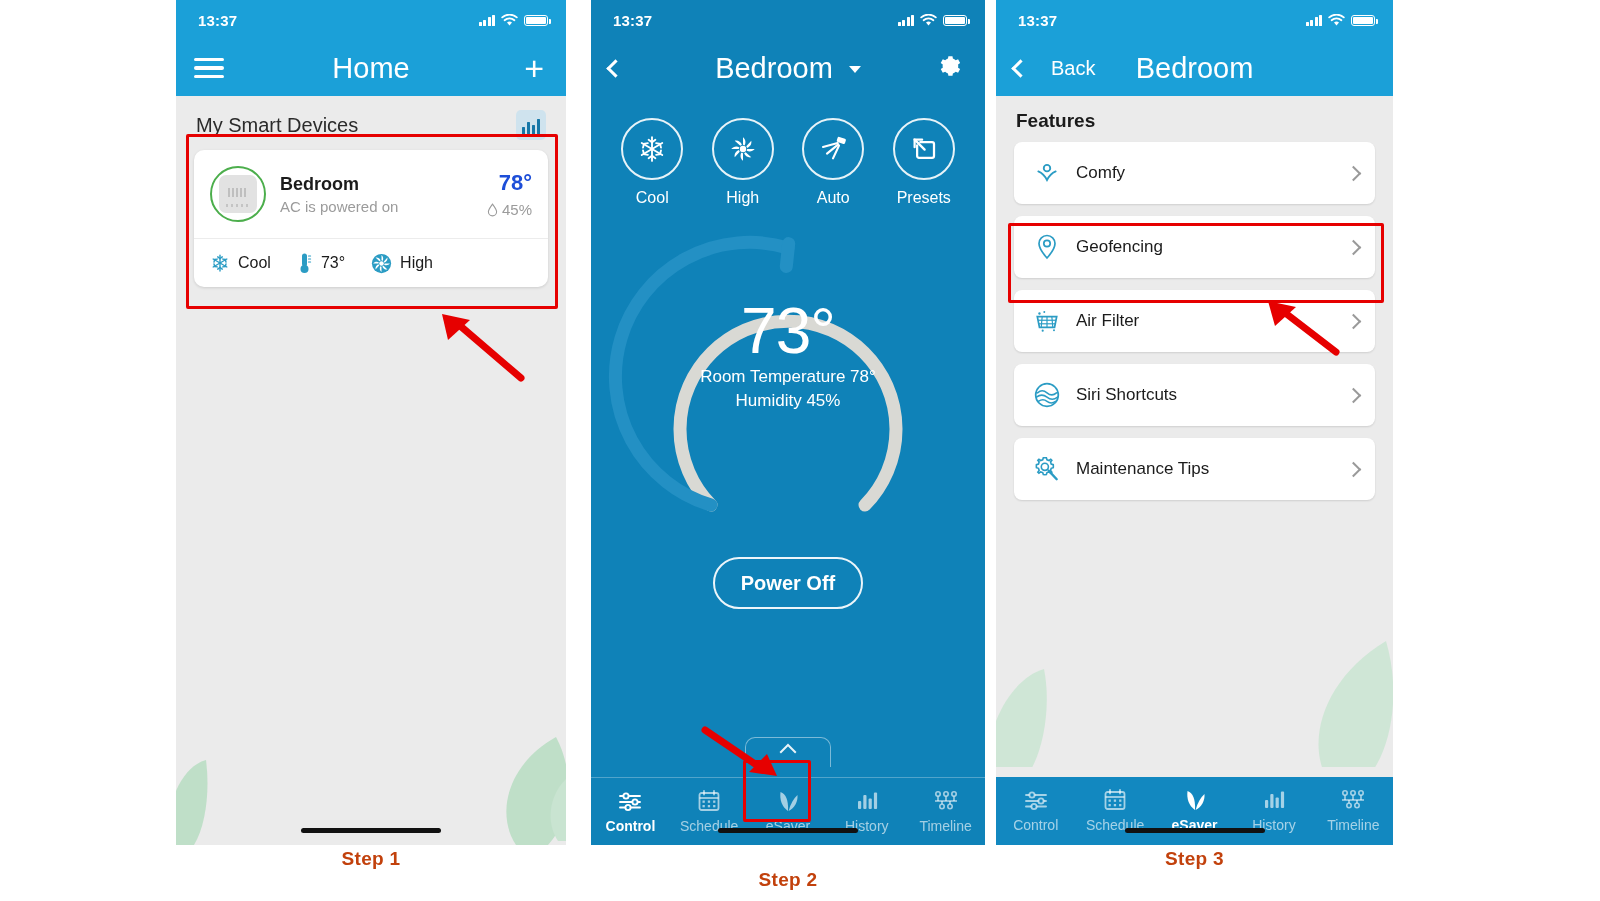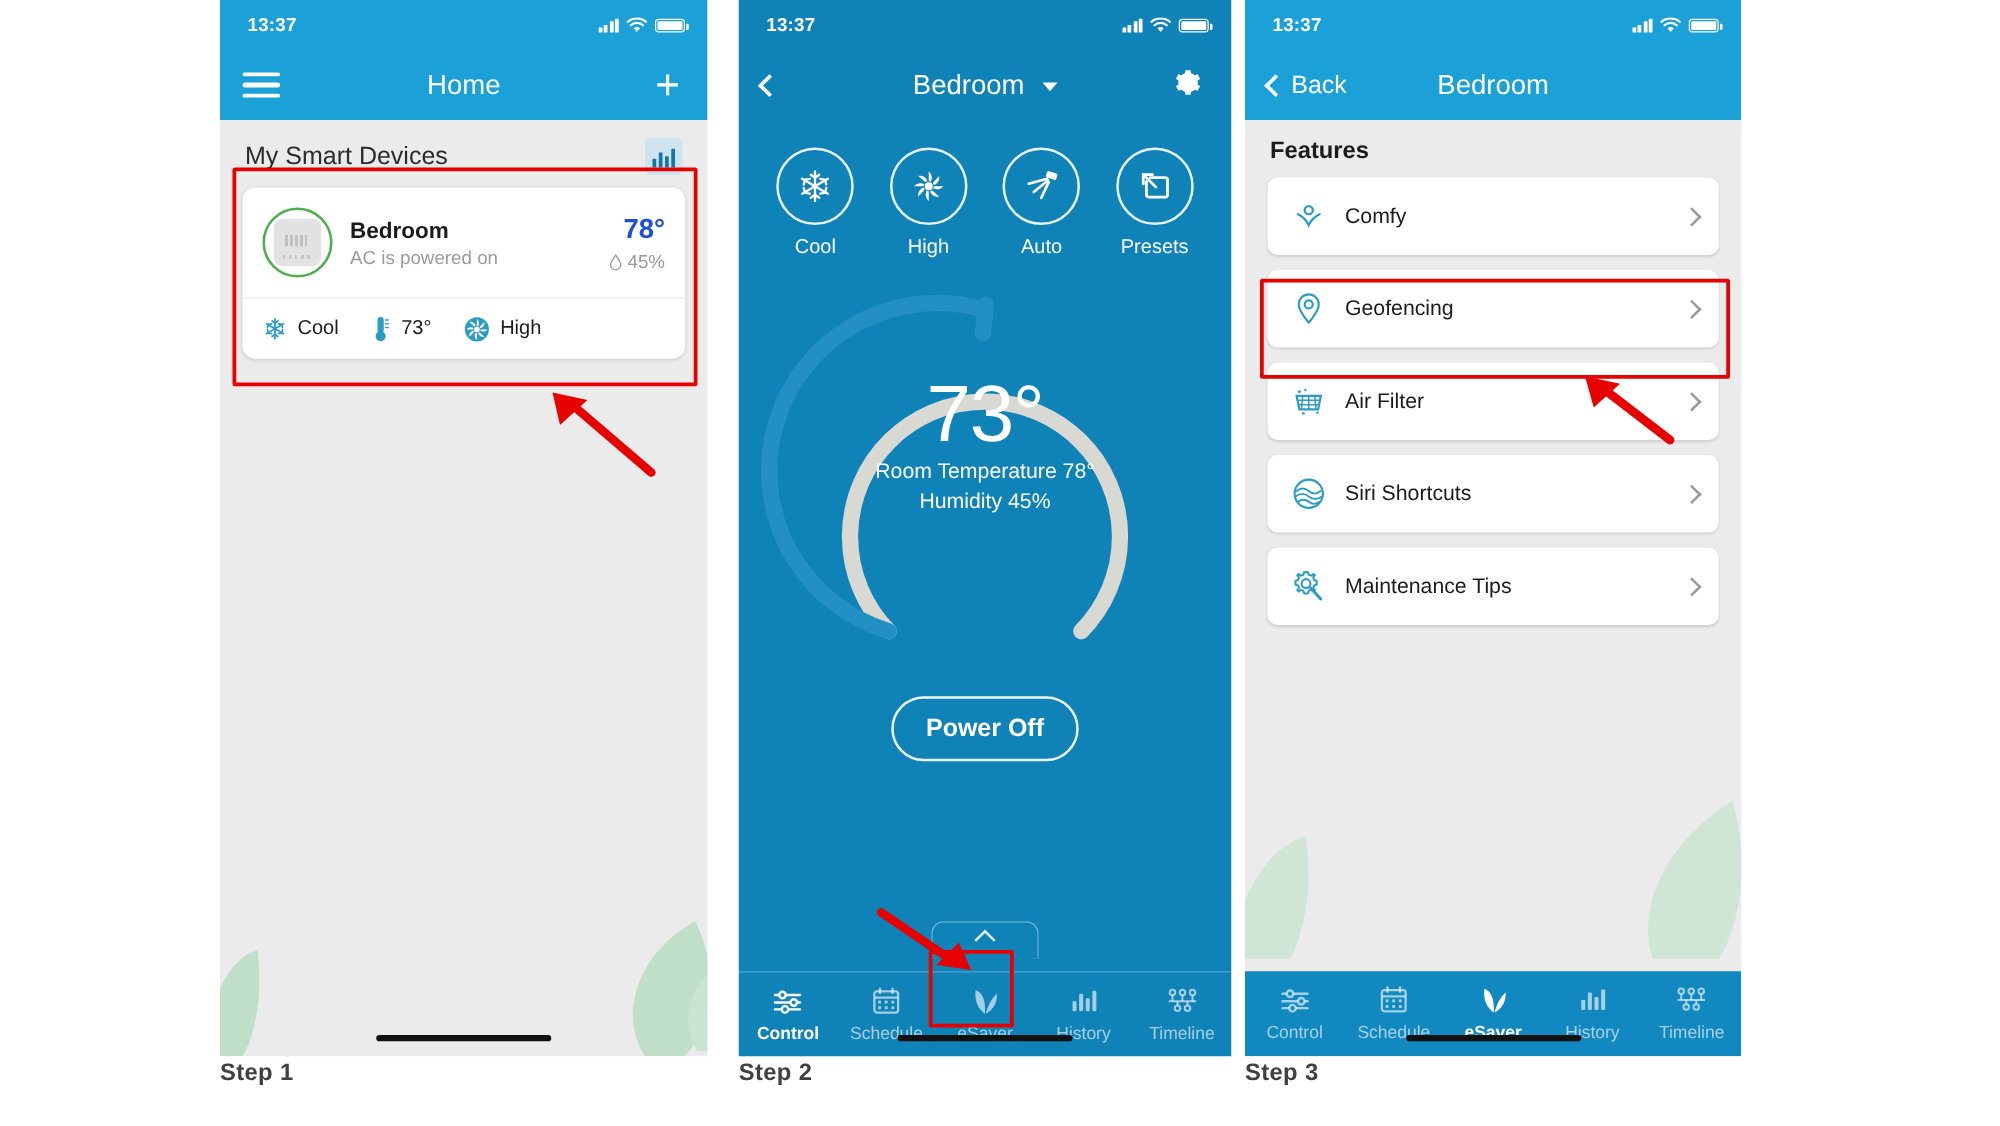--- a/index.html
+++ b/index.html
@@ -10,49 +10,49 @@
     overflow: hidden;
   }
   .stage { position: relative; width: 1600px; height: 901px; background:#fff; }
 
   .panel { position: absolute; top: 0; width: 390px; height: 845px; overflow: hidden; }
   #panel1 { left: 176px; background: #ebebeb; }
   #panel2 { left: 591px; background: #0f82b8; width: 394px; }
   #panel3 { left: 996px; background: #ebebeb; width: 397px; }
 
   .step-caption {
-    position: absolute; top: 848px; width: 390px; 
-    font-size: 19px; font-weight: bold; color: #404040; letter-spacing: .3px;
+    position: absolute; top: 848px; width: 390px; text-align: center;
+    font-size: 19px; font-weight: bold; color: #c2410c; letter-spacing: .3px;
   }
   #cap1 { left: 176px; }
-  #cap2 { left: 591px; width: 394px; }
+  #cap2 { left: 591px; width: 394px; margin-top: 21px; }
   #cap3 { left: 996px; width: 397px; }
 
   
   .statusbar {
     height: 40px; display: flex; align-items: center; justify-content: space-between;
     padding: 0 18px 0 22px; color: #fff;
   }
   .statusbar .clock { font-size: 15px; font-weight: bold; letter-spacing: .2px; }
   .sb-icons { display: flex; align-items: center; gap: 6px; }
   .sig { display: flex; align-items: flex-end; gap: 1.5px; height: 11px; }
   .sig i { width: 3px; background: #fff; border-radius: .5px; display:block; }
   .sig i:nth-child(1){height:4px}.sig i:nth-child(2){height:6px}
   .sig i:nth-child(3){height:8.5px}.sig i:nth-child(4){height:11px}
   .batt { width: 24px; height: 11px; border: 1.5px solid #fff; border-radius: 3px; position: relative; }
   .batt::after{content:"";position:absolute;left:1px;top:1px;bottom:1px;right:1px;background:#fff;border-radius:1px;}
   .batt::before{content:"";position:absolute;right:-3.5px;top:3px;width:2px;height:5px;background:#fff;border-radius:0 1px 1px 0;}
 
   
   .navbar { height: 56px; display: flex; align-items: center; color: #fff; position: relative; }
-  .nav-title { position:absolute; left:0; right:0; text-align:center; font-size: 22px; font-weight: 400; }
+  .nav-title { position:absolute; left:0; right:0; text-align:center; font-size: 29px; font-weight: 400; }
   .hamburger { margin-left: 18px; width: 30px; display: flex; flex-direction: column; gap: 5px; z-index:2;}
   .hamburger i { height: 3.2px; background: #fff; border-radius: 2px; display:block; }
   .plus { position: absolute; right: 22px; font-size: 34px; font-weight: 300; line-height: 1; z-index:2;}
-  .chev-back { position:absolute; left: 18px; z-index:2; display:flex; align-items:center; gap:6px; }
+  .chev-back { position:absolute; left: 18px; z-index:2; display:flex; align-items:center; gap:24px; }
   .chev-back .g { width: 13px; height: 13px; border-left: 3px solid #fff; border-bottom: 3px solid #fff; transform: rotate(45deg); }
   .chev-back .t { font-size: 20px; }
   .gear { position: absolute; right: 22px; z-index: 2; }
 
   
   .section-head { display:flex; align-items:center; justify-content:space-between; padding: 14px 20px 10px 20px; }
   .section-head .t { font-size: 20px; color: #2b2b2b; }
   .chart-btn { width: 30px; height: 30px; border-radius: 5px; background: #cfe3ee;
                display:flex; align-items:flex-end; justify-content:center; gap:2px; padding:6px 5px 6px 5px;}
   .chart-btn i { width: 3px; background:#1577a8; display:block; border-radius:.5px; }

